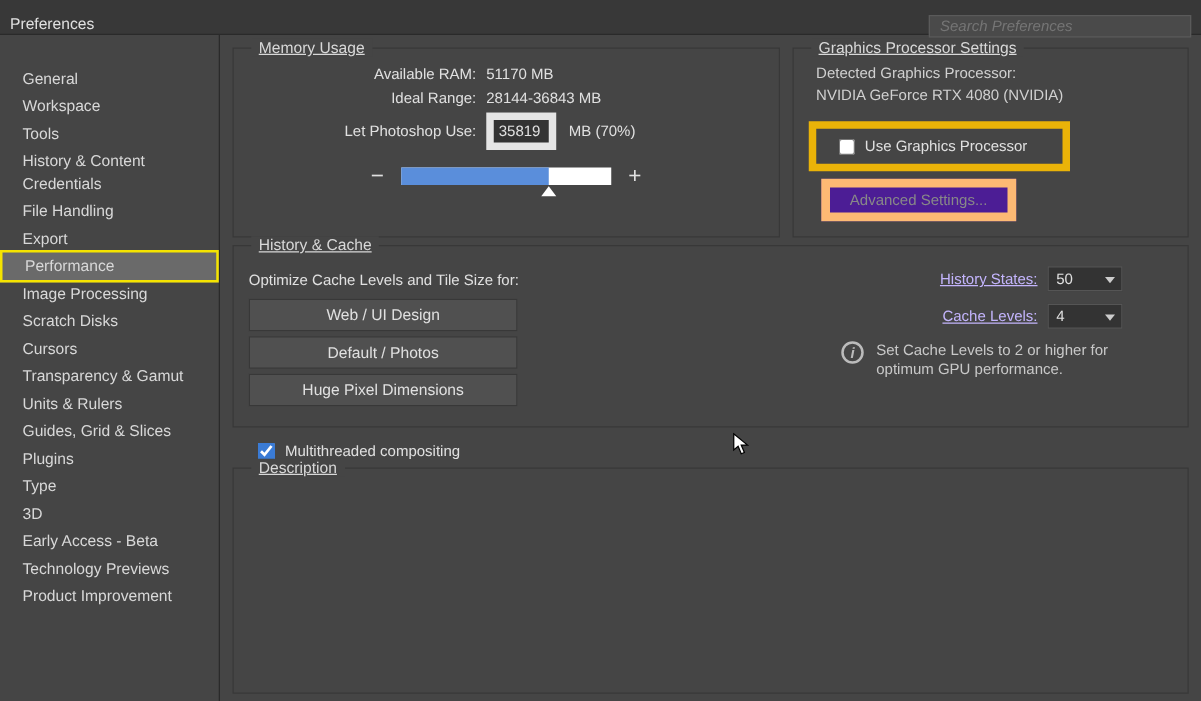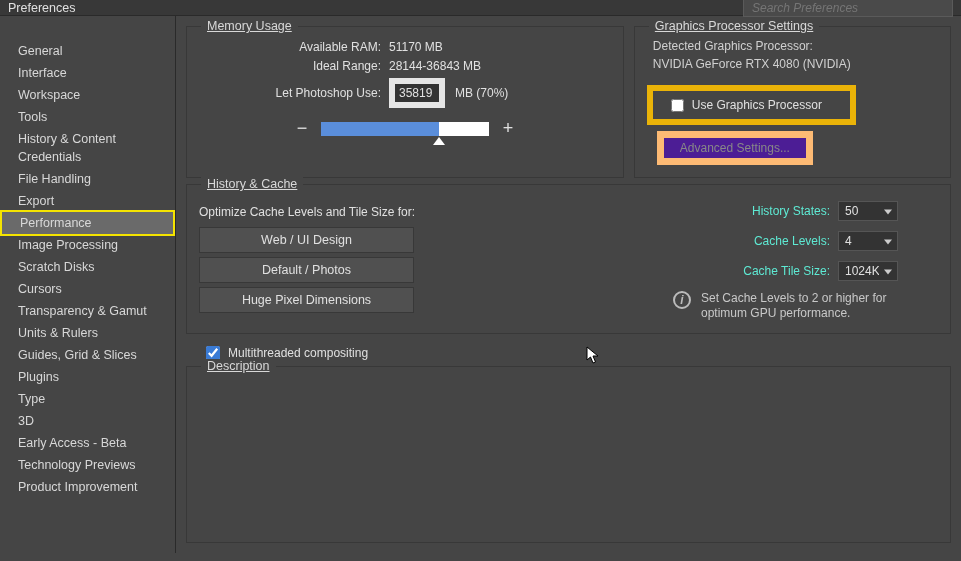--- a/index.html
+++ b/index.html
@@ -7,25 +7,25 @@
   font-family: -apple-system, BlinkMacSystemFont, "Segoe UI", Arial, sans-serif;
   font-size: 12px;
   background: #454545;
   color: #e0e0e0;
   width: 961px;
   height: 561px;
   overflow: hidden;
 }
 .titlebar {
   background: #383838;
-  height: 16px;
+  height: 28px;
   display: flex;
   justify-content: space-between;
-  align-items: center;
-  padding: 0 8px;
+  align-items: flex-start;
+  padding: 12px 8px;
   border-bottom: 1px solid #2a2a2a;
 }
 .titlebar-title { color: #e0e0e0; font-size: 12.5px; }
 .search-box {
   background: #4a4a4a;
   border: 1px solid #5a5a5a;
   color: #aaa;
   font-style: italic;
   padding: 2px 8px;
   width: 210px;
@@ -135,21 +135,21 @@
   width: 215px;
   background: #505050;
   border: 1px solid #383838;
   color: #e0e0e0;
   padding: 5px 0;
   margin: 4px 0;
   text-align: center;
   font-size: 12.5px;
 }
 .cache-row { display: flex; align-items: center; gap: 8px; }
-.cache-label { width: 110px; text-align: right; color: #5eead4; }
+.cache-label { width: 110px; text-align: right; color: #c4b5fd; text-decoration: underline; }
 .cache-select {
   background: #333;
   border: 1px solid #555;
   color: #e0e0e0;
   padding: 2px 18px 2px 6px;
   font-size: 12px;
   width: 60px;
   appearance: none;
   position: relative;
 }
@@ -190,21 +190,20 @@
 <body>
 
 <div class="titlebar">
   <span class="titlebar-title">Preferences</span>
   <input class="search-box" placeholder="Search Preferences" style="">
 </div>
 
 <div class="main">
   <div class="sidebar" id="sidebar">
       <div class="sidebar-item">General</div>
-      <div class="sidebar-item">Interface</div>
       <div class="sidebar-item">Workspace</div>
       <div class="sidebar-item">Tools</div>
       <div class="sidebar-item">History &amp; Content Credentials</div>
       <div class="sidebar-item">File Handling</div>
       <div class="sidebar-item">Export</div>
       <div class="sidebar-item active">Performance</div>
       <div class="sidebar-item">Image Processing</div>
       <div class="sidebar-item">Scratch Disks</div>
       <div class="sidebar-item">Cursors</div>
       <div class="sidebar-item">Transparency &amp; Gamut</div>
@@ -273,24 +272,20 @@
         </div>
         <div class="history-right">
           <div class="cache-row">
             <div class="cache-label">History States:</div>
             <div class="select-wrap"><select class="cache-select"><option>50</option></select></div>
           </div>
           <div class="cache-row">
             <div class="cache-label">Cache Levels:</div>
             <div class="select-wrap"><select class="cache-select"><option>4</option></select></div>
           </div>
-          <div class="cache-row">
-            <div class="cache-label">Cache Tile Size:</div>
-            <div class="select-wrap"><select class="cache-select"><option>1024K</option></select></div>
-          </div>
           <div class="info-row">
             <div class="info-icon">i</div>
             <div class="info-text">Set Cache Levels to 2 or higher for optimum GPU performance.</div>
           </div>
         </div>
       </div>
     </div>
 
     <div class="multithread-row">
       <input type="checkbox" id="mt-check" checked="" style="">

